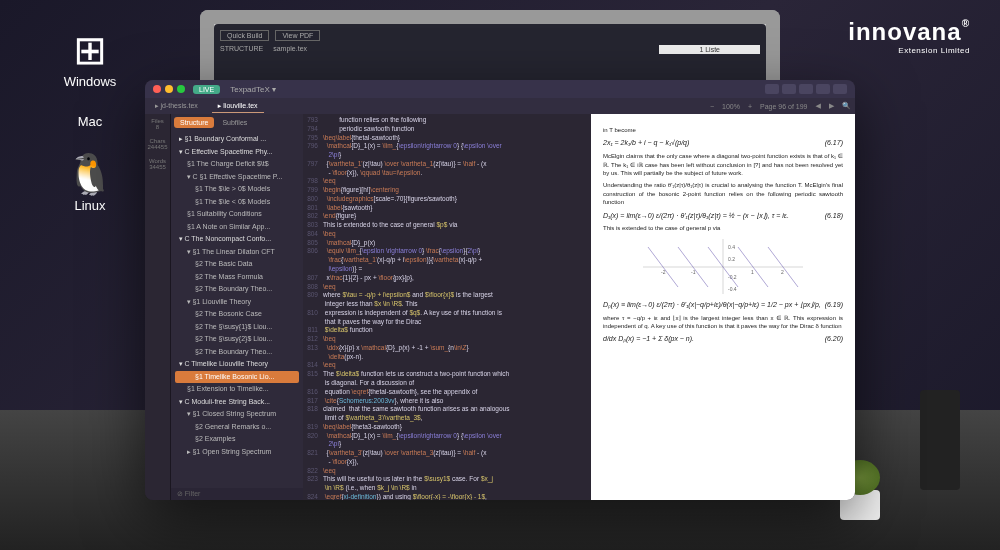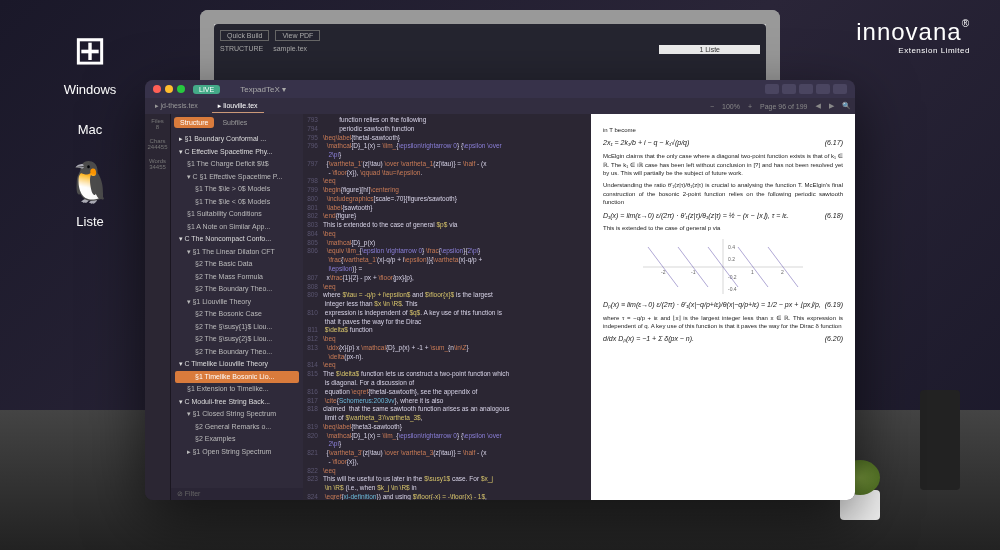--- a/index.html
+++ b/index.html
@@ -3,34 +3,34 @@
 <meta charset="utf-8">
 <style>
 *{margin:0;padding:0;box-sizing:border-box;font-family:-apple-system,BlinkMacSystemFont,sans-serif}
 body{width:1000px;height:550px;background:linear-gradient(135deg,#1a1829 0%,#2a2538 50%,#1a1829 100%);position:relative;overflow:hidden}
 .bg-laptop{position:absolute;top:10px;left:200px;width:580px;height:380px;background:#c8c8c8;border-radius:8px 8px 0 0;border:14px solid #999;border-bottom:none}
 .bg-laptop-inner{width:100%;height:100%;background:#252530;border-radius:4px}
 .bg-desk{position:absolute;bottom:0;left:0;width:100%;height:140px;background:linear-gradient(180deg,#444 0%,#222 100%)}
 .os-icons{position:absolute;left:50px;top:30px;width:80px;color:#fff;text-align:center}
 .os-block{margin-bottom:25px}
 .os-icon{font-size:40px;line-height:1}
-.os-label{font-size:13px;margin-top:12px}
+.os-label{font-size:13px;margin-top:4px}
 .logo{position:absolute;right:30px;top:18px;color:#fff;text-align:right}
-.logo-main{font-size:24px;font-weight:400;letter-spacing:1px}
+.logo-main{font-size:24px;font-weight:700;letter-spacing:1px}
 .logo-sub{font-size:8px;letter-spacing:0.5px}
 .plant{position:absolute;right:110px;bottom:30px;width:60px;height:60px}
 .pot{width:40px;height:30px;background:#f5f5f5;margin:30px auto 0;border-radius:4px}
 .leaves{position:absolute;top:0;left:10px;width:40px;height:35px;background:radial-gradient(#7a9b3e,#4a6b1e);border-radius:50%}
 .pencils{position:absolute;right:40px;bottom:60px;width:40px;height:100px;background:#222;border-radius:4px}
 .editor{position:absolute;left:145px;top:80px;width:710px;height:420px;background:#2b2633;border-radius:8px;box-shadow:0 20px 60px rgba(0,0,0,0.6);display:flex;flex-direction:column;overflow:hidden;font-size:7px}
 .titlebar{height:18px;background:#37324a;display:flex;align-items:center;padding:0 8px;gap:4px}
 .tb-dot{width:8px;height:8px;border-radius:50%}
 .tb-red{background:#ff5f56}.tb-yel{background:#ffbd2e}.tb-grn{background:#27c93f}
 .tb-live{background:#4a8;color:#fff;padding:1px 6px;border-radius:3px;font-size:7px;margin-left:4px}
-.tb-title{color:#aaa;font-size:8px;margin-left:16px}
+.tb-title{color:#aaa;font-size:8px;margin-left:6px}
 .tb-right{margin-left:auto;display:flex;gap:3px}
 .tb-btn{width:14px;height:10px;background:#4a4560;border-radius:2px}
 .tabbar{height:16px;background:#322d40;display:flex;align-items:center;padding:0 4px;gap:8px}
 .etab{color:#999;font-size:7px;padding:2px 6px}
 .etab.act{color:#fff;border-bottom:1px solid #c97}
 .tab-zoom{margin-left:auto;color:#888;font-size:7px;display:flex;gap:8px;align-items:center}
 .main{flex:1;display:flex;overflow:hidden}
 .leftcol{width:26px;background:#2b2633;border-right:1px solid #1a1620;display:flex;flex-direction:column;align-items:center;padding-top:4px;color:#777;font-size:6px}
 .lc-stat{margin-bottom:8px;text-align:center}
 .sidebar{width:132px;background:#2f2a3a;overflow:hidden;font-size:7px;color:#bbb}
@@ -84,21 +84,21 @@
   <div class="os-block">
     <div class="os-icon">⊞</div>
     <div class="os-label">Windows</div>
   </div>
   <div class="os-block">
     <div class="os-icon"></div>
     <div class="os-label">Mac</div>
   </div>
   <div class="os-block">
     <div class="os-icon">🐧</div>
-    <div class="os-label">Liste</div>
+    <div class="os-label">Linux</div>
   </div>
 </div>
 
 <div class="logo">
   <div class="logo-main"><span>innovana</span><span style="font-size:10px;vertical-align:top">®</span></div>
   <div class="logo-sub">Extension Limited</div>
 </div>
 
 <div class="editor">
   <div class="titlebar">

